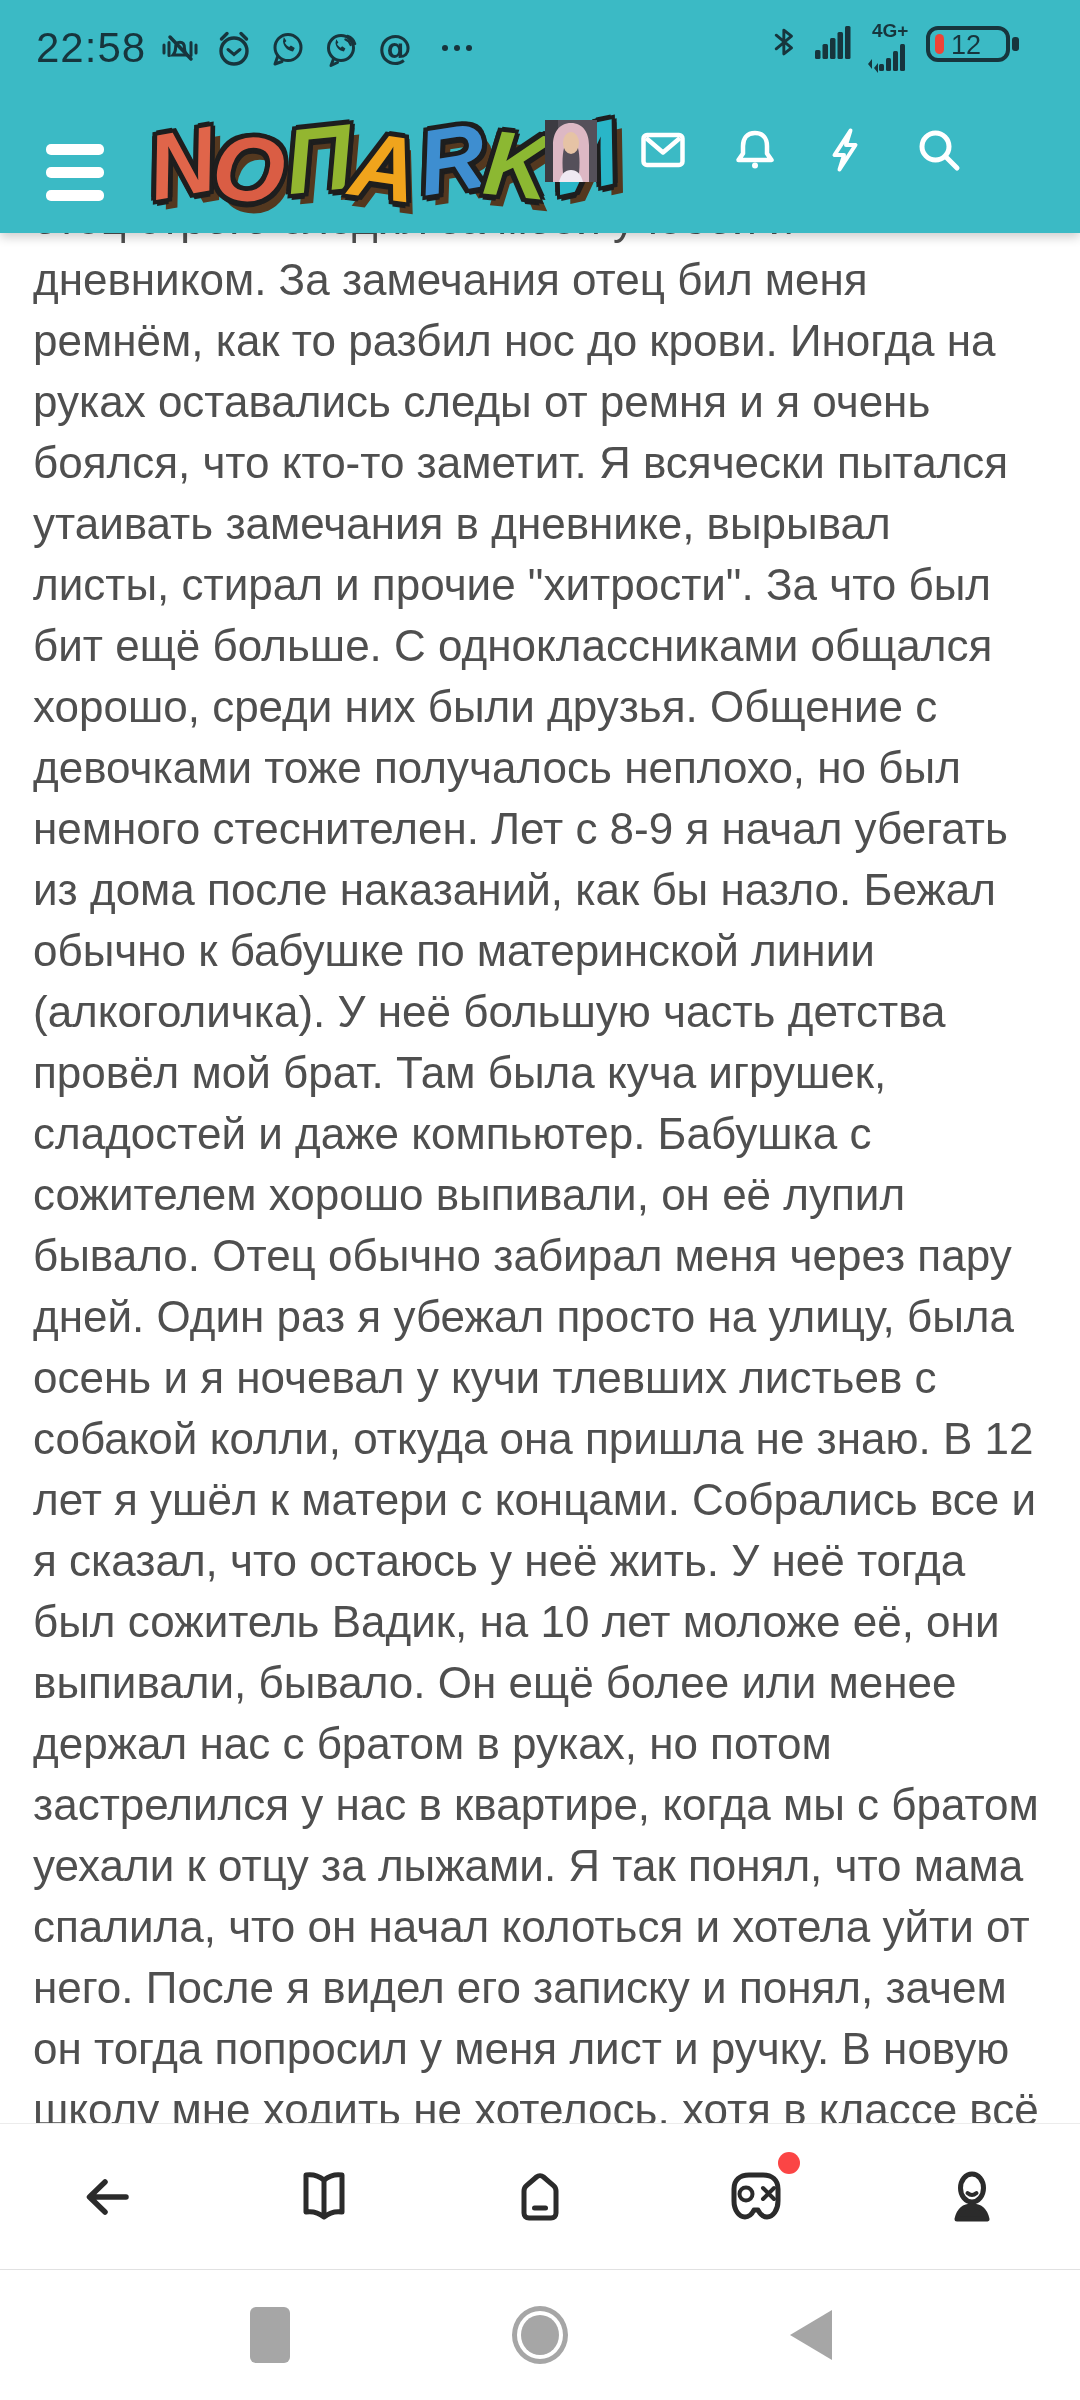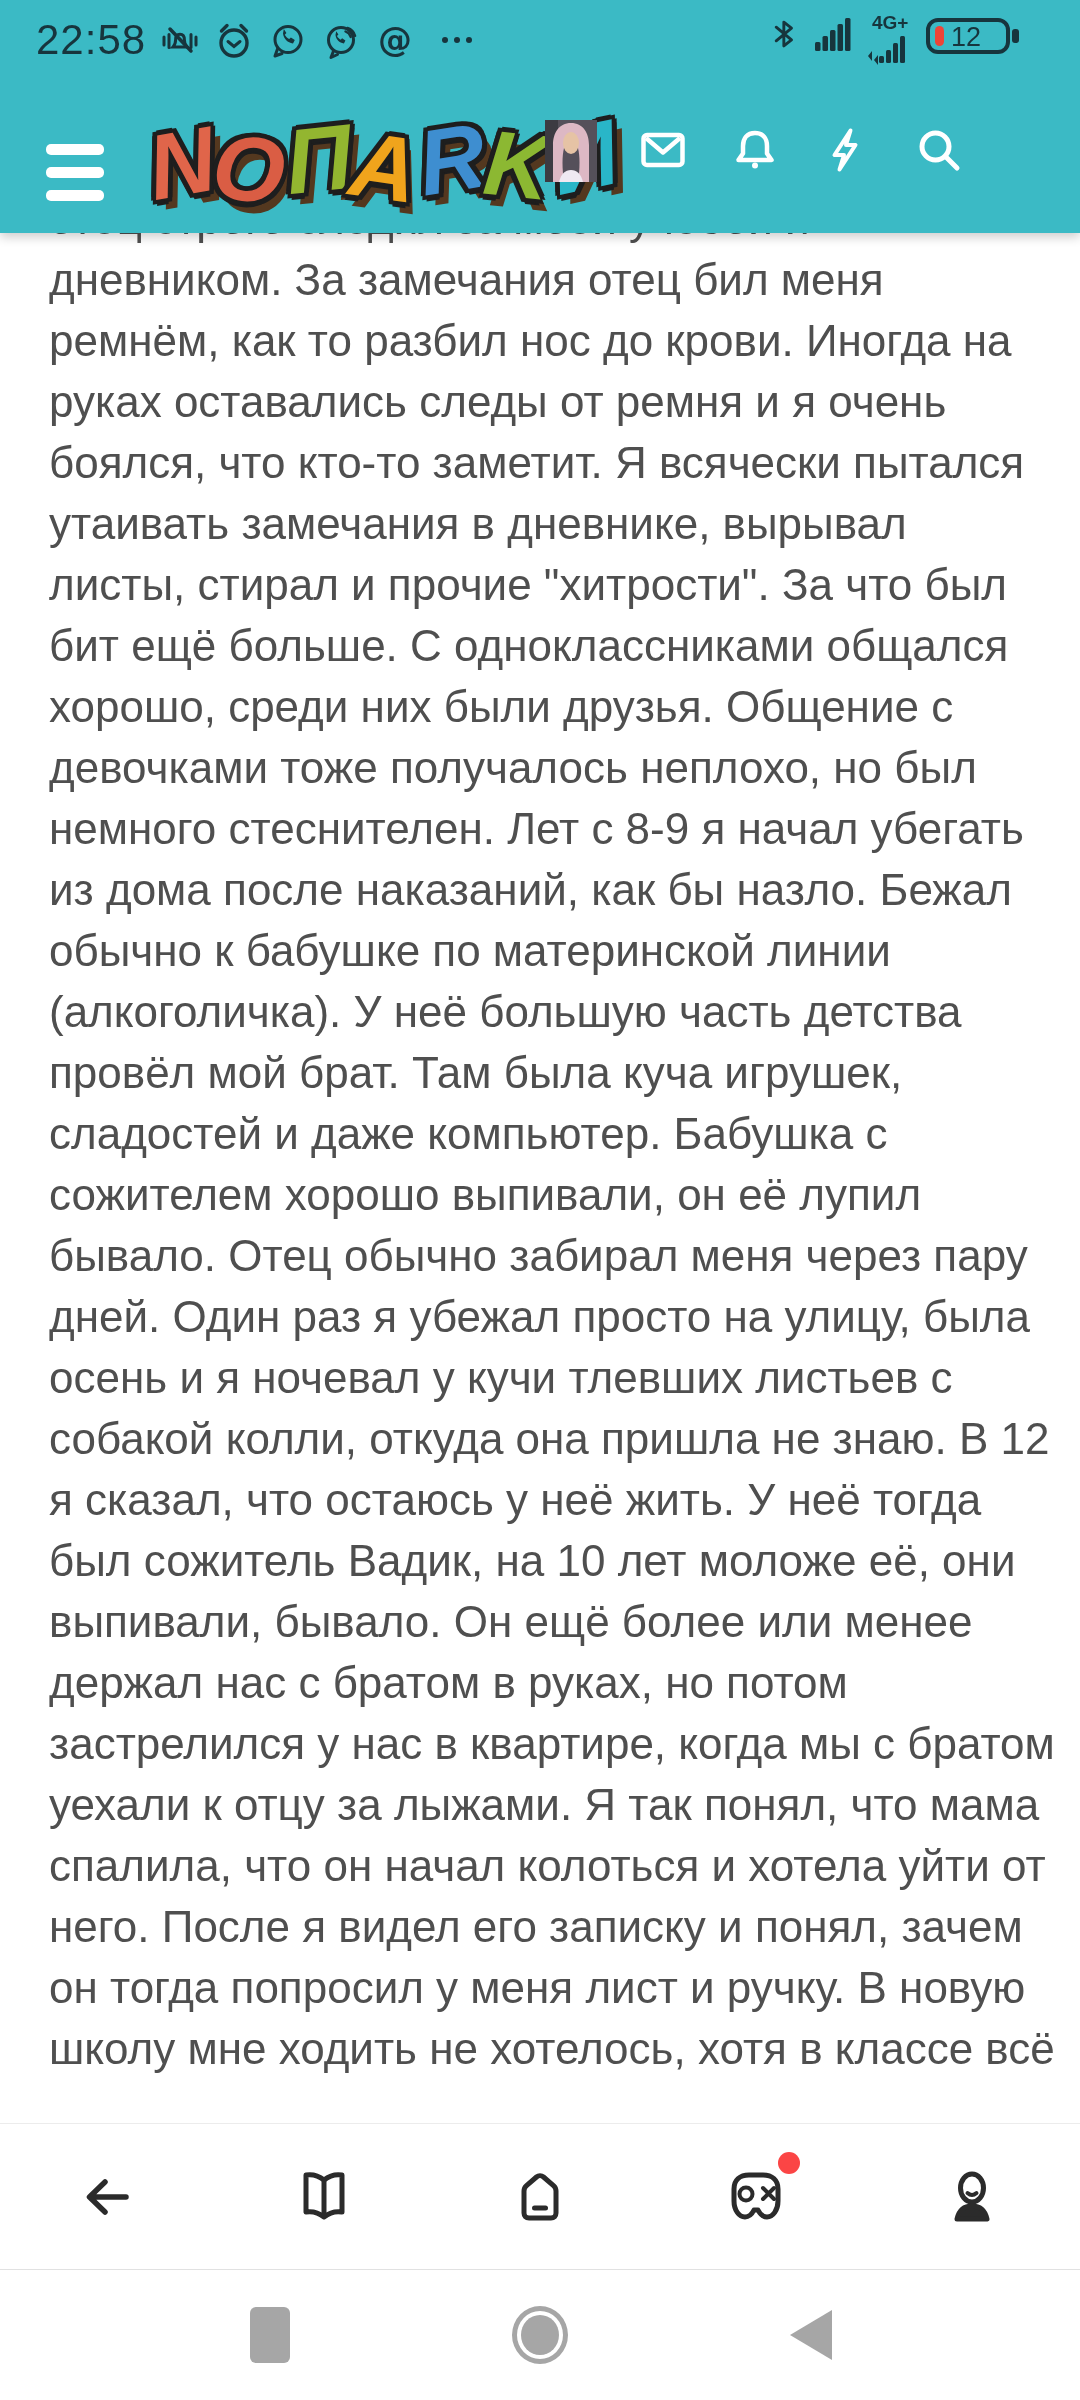--- a/index.html
+++ b/index.html
@@ -2,21 +2,21 @@
 <html><head>
 <meta charset="utf-8">
 <style>
   html,body{margin:0;padding:0;background:#fff;}
   body{width:1080px;height:2400px;position:relative;overflow:hidden;
        font-family:"Liberation Sans","DejaVu Sans",sans-serif;}
 
   
   .top{position:absolute;top:0;left:0;width:1080px;height:233px;background:#3bbac5;
        box-shadow:0 4px 10px rgba(0,0,0,.20);z-index:5;}
-  .statusbar{position:absolute;top:0;left:0;right:0;height:80px;display:flex;
+  .statusbar{position:absolute;top:8px;left:0;right:0;height:80px;display:flex;
              align-items:center;color:#17353d;}
   .sb-left{display:flex;align-items:center;gap:14px;margin-left:36px;}
   .sb-time{font-size:42px;letter-spacing:1px;}
   .sb-right{display:flex;align-items:flex-start;gap:14px;margin-left:auto;margin-right:58px;}
   .sb-ic{display:flex;align-items:center;justify-content:center;}
   .net{position:relative;display:flex;align-items:flex-end;}
   .net .lbl{position:absolute;top:-14px;left:6px;font-size:19px;font-weight:bold;color:#17353d;}
 
   
   .appbar{position:absolute;top:80px;left:0;right:0;height:153px;}
@@ -35,21 +35,21 @@
   .logo span:nth-child(4){transform:rotate(8deg) translateY(6px);}
   .logo span:nth-child(5){transform:rotate(-9deg) translateY(-2px);}
   .logo span:nth-child(6){transform:rotate(6deg) translateY(4px);}
   .logo span:nth-child(7){transform:rotate(-12deg) translateY(-4px);}
   .hdr-icons{position:absolute;right:115px;top:38px;display:flex;align-items:center;gap:40px;}
   .hicon{width:52px;height:52px;display:flex;align-items:center;justify-content:center;cursor:pointer;}
   .avatar{width:52px;height:62px;overflow:hidden;cursor:pointer;margin-top:2px;}
 
   
   .content{position:absolute;top:233px;left:0;width:1080px;height:1890px;overflow:hidden;background:#fff;}
-  .text{margin-top:-45px;padding-left:49px;padding-right:38px;}
+  .text{margin-top:-45px;padding-left:33px;padding-right:38px;}
   .tl{font-size:44px;line-height:61px;color:#4f4f4f;white-space:nowrap;}
 
   
   .appnav{position:absolute;top:2123px;left:0;width:1080px;height:145px;background:#fff;
           border-top:1px solid #ececec;display:flex;z-index:4;}
   .slot{width:216px;height:145px;display:flex;align-items:center;justify-content:center;
         position:relative;cursor:pointer;}
   .badge{position:absolute;top:28px;right:64px;width:22px;height:22px;border-radius:50%;
          background:#fb4545;}
 
@@ -224,20 +224,21 @@
       <div class="tl">из дома после наказаний, как бы назло. Бежал</div>
       <div class="tl">обычно к бабушке по материнской линии</div>
       <div class="tl">(алкоголичка). У неё большую часть детства</div>
       <div class="tl">провёл мой брат. Там была куча игрушек,</div>
       <div class="tl">сладостей и даже компьютер. Бабушка с</div>
       <div class="tl">сожителем хорошо выпивали, он её лупил</div>
       <div class="tl">бывало. Отец обычно забирал меня через пару</div>
       <div class="tl">дней. Один раз я убежал просто на улицу, была</div>
       <div class="tl">осень и я ночевал у кучи тлевших листьев с</div>
       <div class="tl">собакой колли, откуда она пришла не знаю. В 12</div>
+      <div class="tl">лет я ушёл к матери с концами. Собрались все и</div>
       <div class="tl">я сказал, что остаюсь у неё жить. У неё тогда</div>
       <div class="tl">был сожитель Вадик, на 10 лет моложе её, они</div>
       <div class="tl">выпивали, бывало. Он ещё более или менее</div>
       <div class="tl">держал нас с братом в руках, но потом</div>
       <div class="tl">застрелился у нас в квартире, когда мы с братом</div>
       <div class="tl">уехали к отцу за лыжами. Я так понял, что мама</div>
       <div class="tl">спалила, что он начал колоться и хотела уйти от</div>
       <div class="tl">него. После я видел его записку и понял, зачем</div>
       <div class="tl">он тогда попросил у меня лист и ручку. В новую</div>
       <div class="tl">школу мне ходить не хотелось, хотя в классе всё</div>

